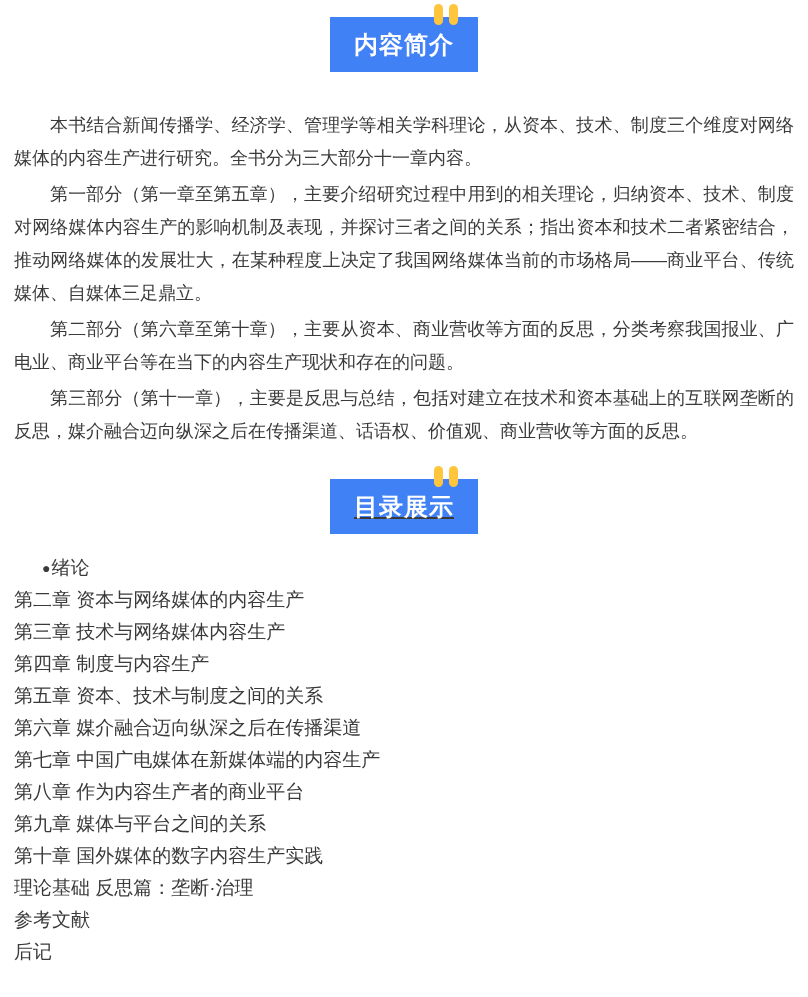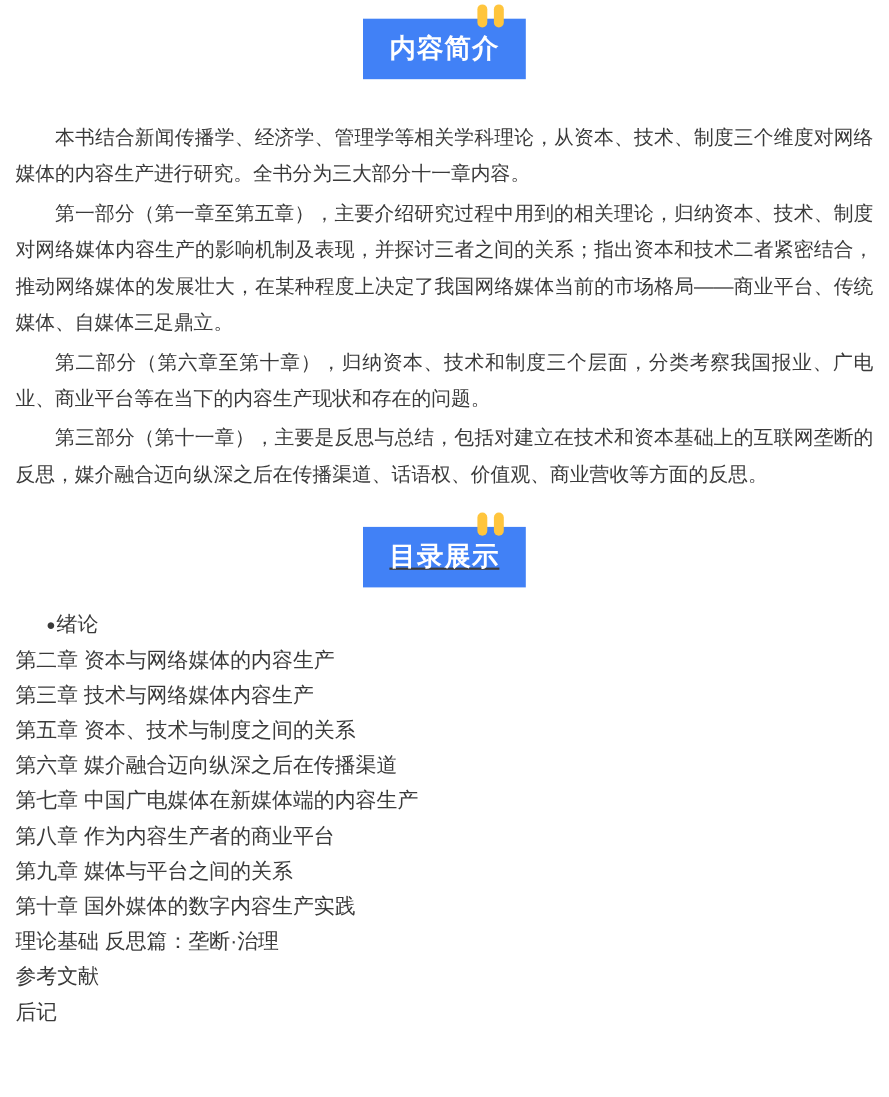--- a/index.html
+++ b/index.html
@@ -107,21 +107,21 @@
             <i></i>
             <i></i>
           </div>
         <span class="banner-label">内容简介</span>
       </div>
     </div>
 
     <div class="paragraphs">
       <p>本书结合新闻传播学、经济学、管理学等相关学科理论，从资本、技术、制度三个维度对网络媒体的内容生产进行研究。全书分为三大部分十一章内容。</p>
       <p>第一部分（第一章至第五章），主要介绍研究过程中用到的相关理论，归纳资本、技术、制度对网络媒体内容生产的影响机制及表现，并探讨三者之间的关系；指出资本和技术二者紧密结合，推动网络媒体的发展壮大，在某种程度上决定了我国网络媒体当前的市场格局——商业平台、传统媒体、自媒体三足鼎立。</p>
-      <p>第二部分（第六章至第十章），归纳资本、技术和制度三个层面，分类考察我国报业、广电业、商业平台等在当下的内容生产现状和存在的问题。</p>
+      <p>第二部分（第六章至第十章），主要从资本、商业营收等方面的反思，分类考察我国报业、广电业、商业平台等在当下的内容生产现状和存在的问题。</p>
       <p>第三部分（第十一章），主要是反思与总结，包括对建立在技术和资本基础上的互联网垄断的反思，媒介融合迈向纵深之后在传播渠道、话语权、价值观、商业营收等方面的反思。</p>
     </div>
   </section>
 
   <section>
     <div class="banner-wrap banner-toc">
       <div class="banner">
         <div class="quotes">
             <i></i>
             <i></i>
@@ -129,20 +129,21 @@
         <span class="banner-label">目录展示</span>
       </div>
     </div>
 
     <ul class="toc">
       <li class="preface">
         <span class="bullet">●</span><span>绪论</span>
       </li>
       <li>第二章 资本与网络媒体的内容生产</li>
       <li>第三章 技术与网络媒体内容生产</li>
+      <li>第四章 制度与内容生产</li>
       <li>第五章 资本、技术与制度之间的关系</li>
       <li>第六章 媒介融合迈向纵深之后在传播渠道</li>
       <li>第七章 中国广电媒体在新媒体端的内容生产</li>
       <li>第八章 作为内容生产者的商业平台</li>
       <li>第九章 媒体与平台之间的关系</li>
       <li>第十章 国外媒体的数字内容生产实践</li>
       <li>理论基础 反思篇：垄断·治理</li>
       <li>参考文献</li>
       <li>后记</li>
     </ul>

